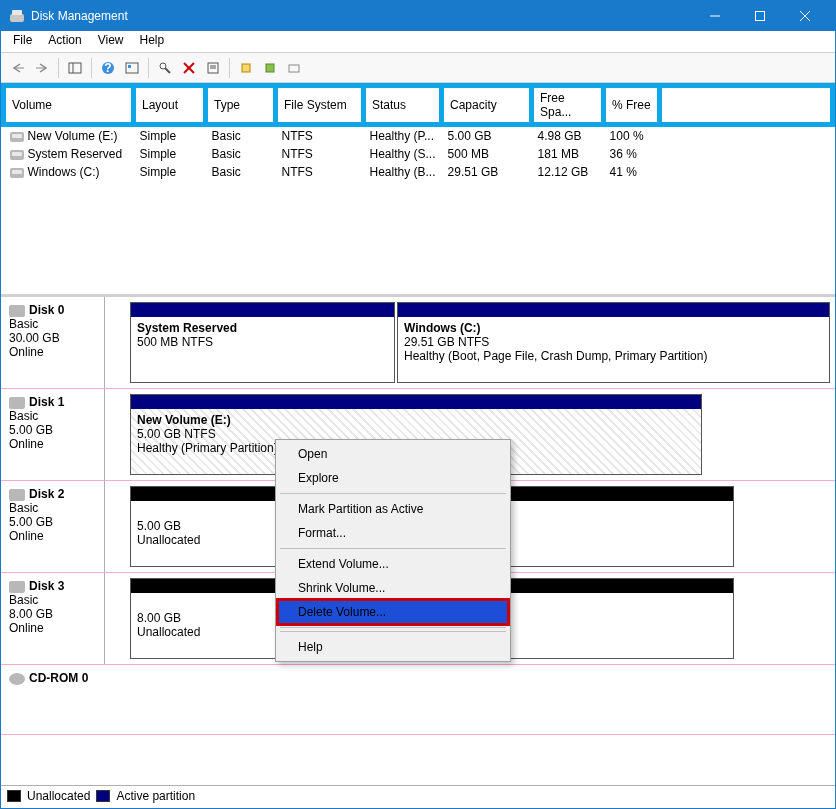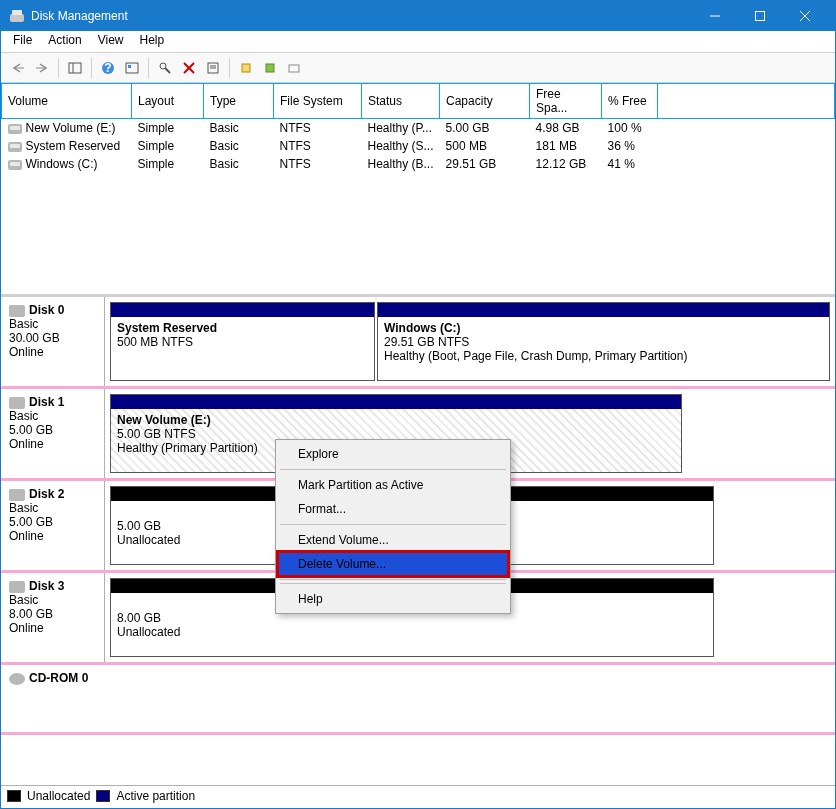--- a/index.html
+++ b/index.html
@@ -8,29 +8,29 @@
 .titlebar .icon { width: 16px; height: 16px; margin-right: 6px; }
 .titlebar .title { flex: 1; font-size: 12px; }
 .titlebar .winbtn { width: 45px; height: 30px; display: flex; align-items: center; justify-content: center; cursor: pointer; }
 .menubar { height: 22px; display: flex; align-items: flex-start; padding: 0 4px; border-bottom: 1px solid #d0d0d0; background: #fff; }
 .menubar .mitem { padding: 2px 8px; cursor: pointer; }
 .toolbar { height: 30px; display: flex; align-items: center; gap: 2px; padding: 2px 6px; border-bottom: 1px solid #d0d0d0; background: #f8f8f8; }
 .toolbar .tbtn { width: 22px; height: 22px; display: flex; align-items: center; justify-content: center; cursor: pointer; border: 1px solid transparent; }
 .toolbar .sep { width: 1px; height: 20px; background: #d0d0d0; margin: 0 3px; }
 
 .volume-table { width: 100%; border-collapse: collapse; }
-.volume-table th { background: #fff; border: 1px solid #0ea5e9; text-align: left; padding: 3px 6px; font-weight: normal; position: relative; }
+.volume-table th { background: #fff; border: 5px solid #0ea5e9; text-align: left; padding: 3px 6px; font-weight: normal; position: relative; }
 .volume-table td { padding: 2px 6px; white-space: nowrap; }
 .vol-icon { display: inline-block; width: 14px; height: 10px; background: #b8b8b8; border-radius: 2px; margin-right: 4px; vertical-align: middle; position: relative; }
 .vol-icon::before { content:""; position:absolute; left:2px; top:2px; width:10px; height:4px; background:#e8e8e8; border-radius:1px;}
 
 .upper-pane { height: 214px; overflow: auto; border-bottom: 3px solid #d0d0d0; }
 
 .lower-pane { overflow: auto; height: calc(809px - 30px - 22px - 30px - 214px - 3px - 20px - 2px); }
-.disk-row { display: flex; border-bottom: 3px solid #f9a8d4; min-height: 92px; }
+.disk-row { display: flex; border-bottom: 1px solid #f9a8d4; min-height: 92px; gap: 20px; }
 .disk-label { width: 104px; padding: 6px 8px; border-right: 1px solid #b0b0b0; background:#fff; }
 .disk-label .dname { font-weight: bold; }
 .disk-label .diskicon { display:inline-block; width:16px; height:12px; background:#b8b8b8; border-radius:2px; margin-right:4px; vertical-align:middle;}
 .disk-body { flex: 1; padding: 5px; display: flex; gap: 2px; }
 .partition { border: 1px solid #555; display: flex; flex-direction: column; background: #fff; }
 .partition .stripe { height: 14px; }
 .stripe.navy { background: #000080; }
 .stripe.black { background: #000; }
 .partition .pinfo { padding: 4px 6px; flex:1; }
 .partition .pname { font-weight: bold; }
@@ -304,23 +304,25 @@
 </div>
 
 <div class="legend">
   <span class="sw black"></span>
   <span>Unallocated</span>
   <span class="sw navy"></span>
   <span>Active partition</span>
 </div>
 
 <div class="context-menu">
+  <div class="cmi">Open</div>
   <div class="cmi">Explore</div>
   <div class="csep"></div>
   <div class="cmi">Mark Partition as Active</div>
   <div class="cmi">Format...</div>
   <div class="csep"></div>
   <div class="cmi">Extend Volume...</div>
+  <div class="cmi">Shrink Volume...</div>
   <div class="cmi highlight">Delete Volume...</div>
   <div class="csep"></div>
   <div class="csep"></div>
   <div class="cmi">Help</div>
 </div>
 
 </body></html>

